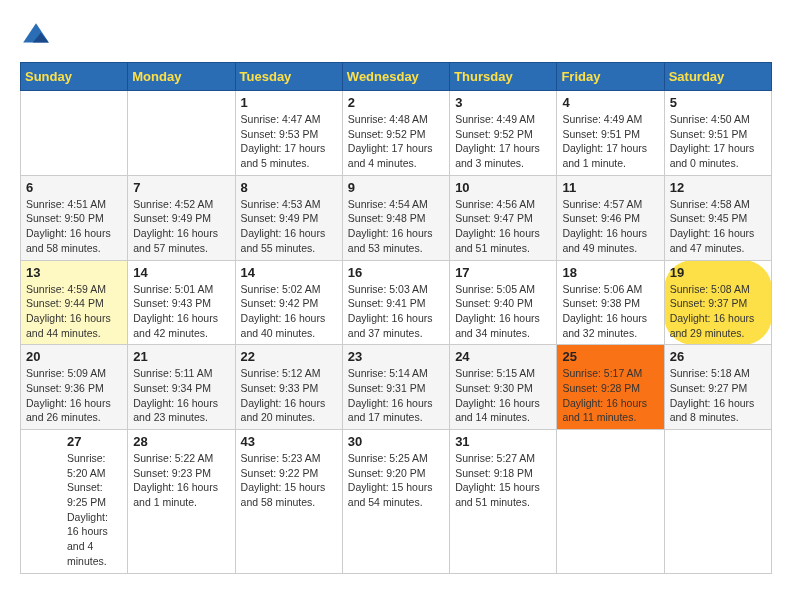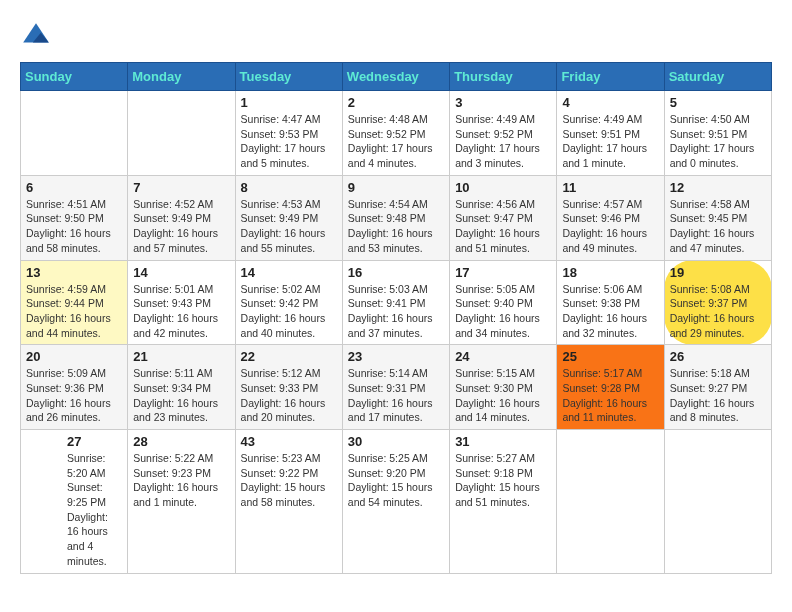--- a/index.html
+++ b/index.html
@@ -54,21 +54,21 @@
       color: #444;
       margin-top: 2px;
     }
     .calendar {
       width: 100%;
       border-collapse: collapse;
       border: 1px solid #ccc;
     }
     .calendar th {
       background-color: #2a6db5;
-      color: #5eead4;
+      color: #fde047;
       font-size: 13px;
       font-weight: bold;
       padding: 6px 4px;
       text-align: left;
       border: 1px solid #1a5090;
     }
     .calendar td {
       vertical-align: top;
       border: 1px solid #ccc;
       padding: 4px 5px;

